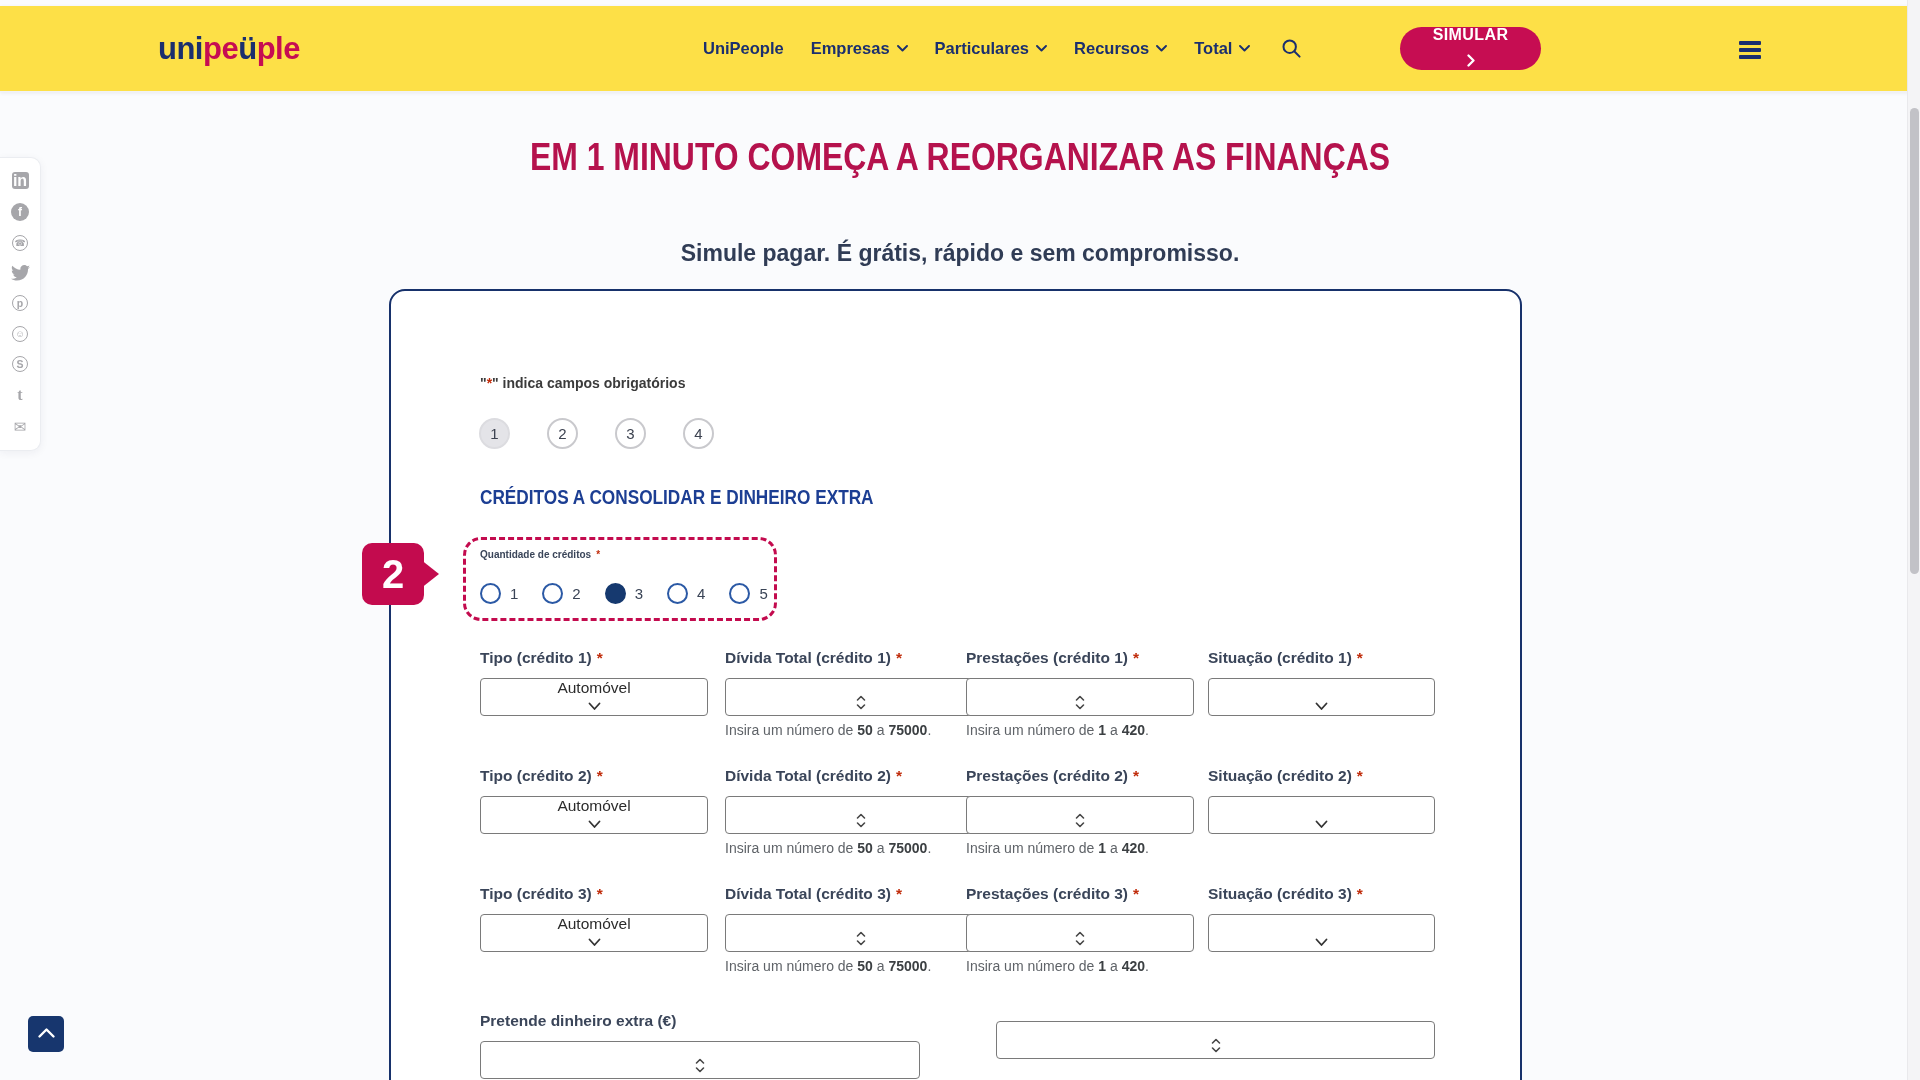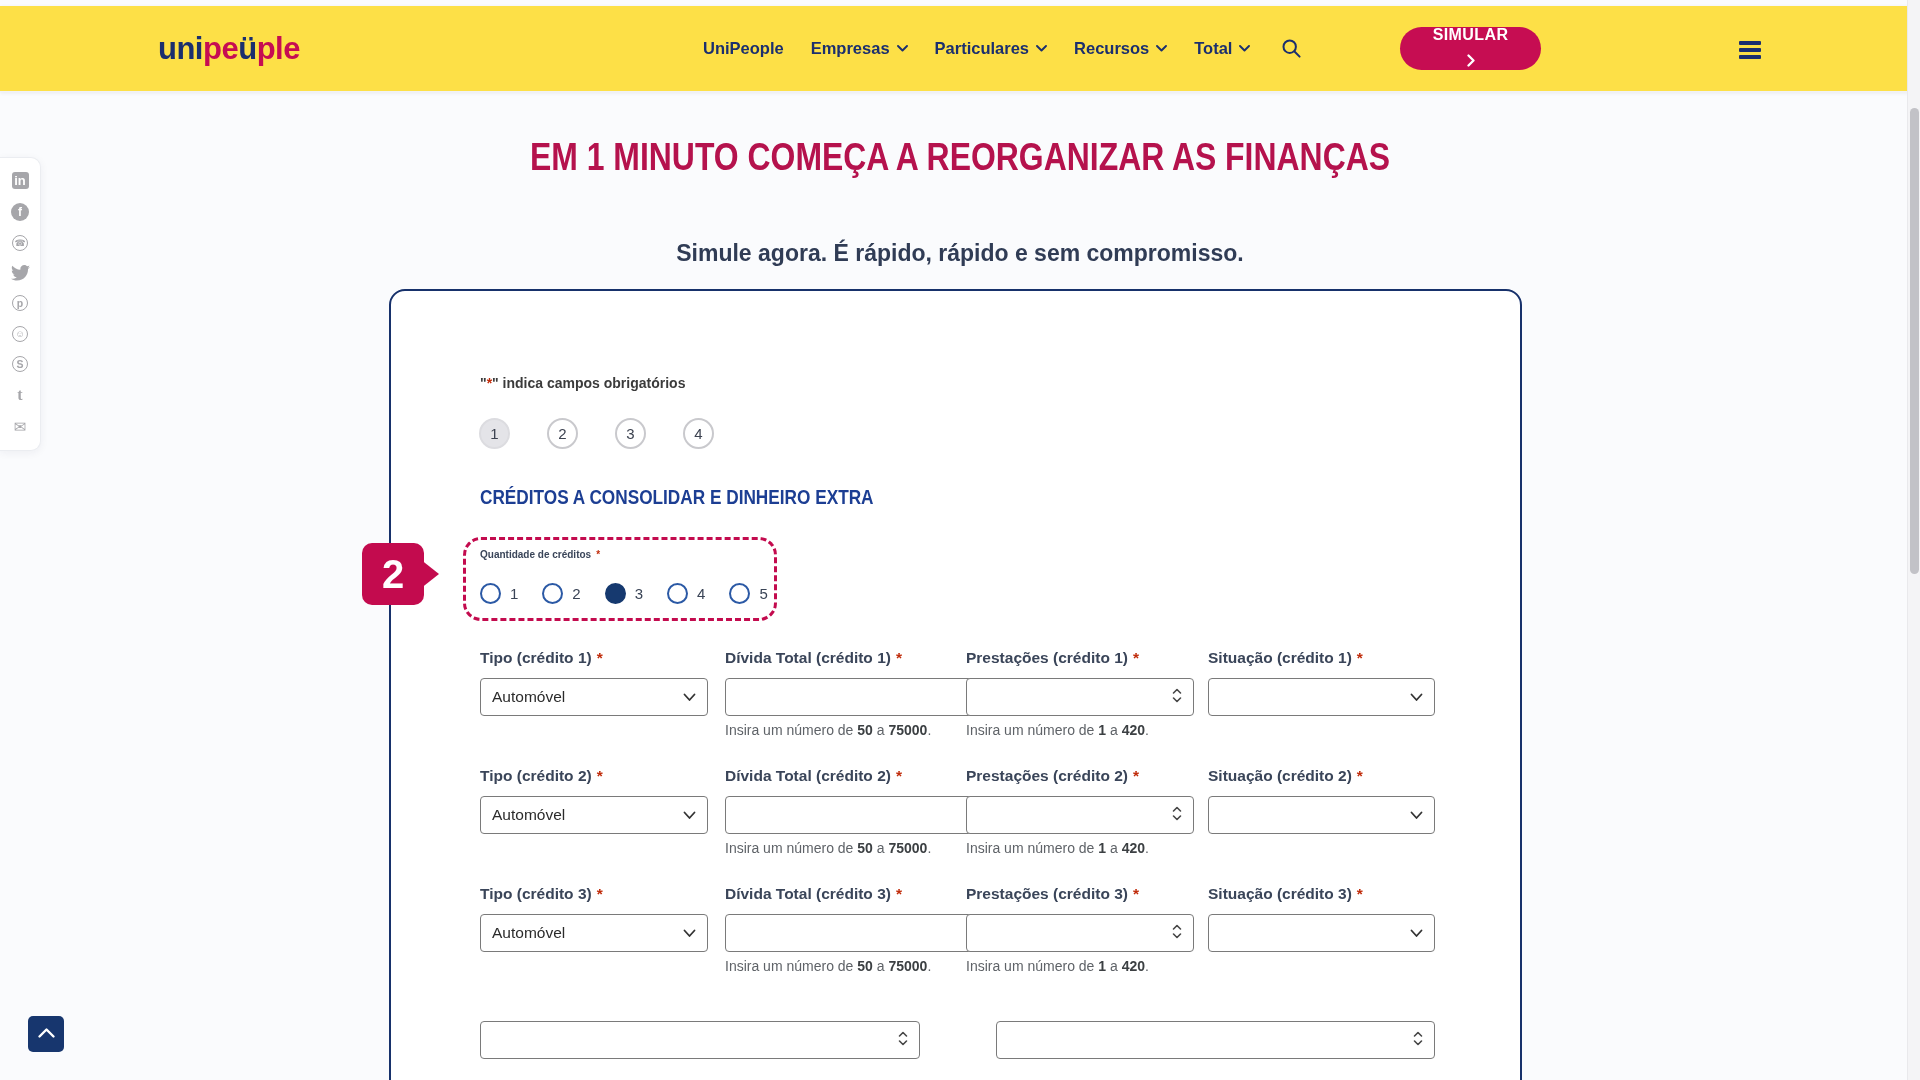--- a/index.html
+++ b/index.html
@@ -41,21 +41,21 @@
   .burger{position:absolute;left:1739px;top:35px;width:22px;display:flex;flex-direction:column;gap:3.5px;cursor:pointer;}
   .burger i{display:block;height:3.5px;background:var(--navy);border-radius:1px;}
 
   
   .social{position:absolute;left:0;top:157px;width:41px;height:294px;background:#fff;
           border:1px solid #ebedf1;border-left:none;border-radius:0 10px 10px 0;
           box-shadow:0 2px 8px rgba(30,40,70,.06);
           display:flex;flex-direction:column;align-items:center;justify-content:space-evenly;z-index:4;}
   .social-item{display:flex;align-items:center;justify-content:center;color:var(--gray-icon);cursor:pointer;}
   .s-sq{width:17px;height:17px;background:var(--gray-icon);color:#fff;border-radius:3px;
-        font-size:13px;font-weight:bold;display:flex;align-items:center;justify-content:center;}
+        font-size:16px;font-weight:bold;display:flex;align-items:center;justify-content:center;}
   .s-fill{width:18px;height:18px;background:var(--gray-icon);color:#fff;border-radius:50%;
           font-size:12px;font-weight:bold;display:flex;align-items:center;justify-content:center;}
   .s-ring{width:16px;height:16px;border:1.6px solid var(--gray-icon);color:var(--gray-icon);
           border-radius:50%;display:flex;align-items:center;justify-content:center;}
   .s-b{font-size:10.5px;font-weight:bold;}
   .s-t{font-size:16px;font-weight:bold;color:var(--gray-icon);font-family:"Liberation Serif",serif;}
   .s-mail{font-size:15px;color:var(--gray-icon);}
 
   
   .hero-title{position:absolute;top:136px;left:0;width:1920px;text-align:center;
@@ -96,21 +96,21 @@
 
   
   .rows{position:absolute;left:89px;top:358px;width:955px;}
   .form-row{position:relative;height:118px;}
   .field{position:absolute;top:0;}
   .field.c0{left:0;width:228px}.field.c1{left:245px;width:272px}
   .field.c2{left:486px;width:228px}.field.c3{left:728px;width:227px}
   .f-label{font-size:15.5px;font-weight:bold;color:var(--label);height:20px;white-space:nowrap;}
   .control{margin-top:9px;height:38px;border:1px solid var(--input-border);border-radius:4px;
            background:#fff;display:flex;align-items:center;justify-content:space-between;
-           padding:0 11px;cursor:pointer;}
+           padding:0 11px;cursor:pointer;flex-direction:column;}
   .control .value{font-size:15.5px;color:#2b2b2b;}
   .helper{margin-top:6px;font-size:14px;color:var(--helper);white-space:nowrap;}
   .helper b{color:var(--helper-b);}
 
   
   .extras{position:absolute;left:89px;top:721px;width:955px;}
   .extra-field{position:absolute;top:0;}
   .extra-field.e0{left:0;width:440px}.extra-field.e1{left:516px;width:439px}
 
   
@@ -210,21 +210,21 @@
       </div>
       <div class="social-item">
         <span class="s-t">t</span>
       </div>
       <div class="social-item">
         <span class="s-mail">✉</span>
       </div>
     </aside>
 
   <h1 class="hero-title">EM 1 MINUTO COMEÇA A REORGANIZAR AS FINANÇAS</h1>
-  <div class="hero-sub">Simule agora. É rápido, rápido e sem compromisso.</div>
+  <div class="hero-sub">Simule pagar. É grátis, rápido e sem compromisso.</div>
 
   <section class="card">
     <div class="note" id="note"><span>"</span><span class="red">*</span><span>" indica campos obrigatórios</span></div>
     <div class="steps" id="steps">
         <div class="step active">1</div>
         <div class="step ">2</div>
         <div class="step ">3</div>
         <div class="step ">4</div>
       </div>
     <div class="sec-title">CRÉDITOS A CONSOLIDAR E DINHEIRO EXTRA</div>
@@ -381,20 +381,21 @@
        <span class="value"></span>
        <span><svg width="13" height="9" viewBox="0 0 13 9">
                   <path d="M1.5 1.5L6.5 7l5-5.5" fill="none" stroke="#333" stroke-width="1.8" stroke-linecap="round" stroke-linejoin="round"></path>
                 </svg></span>
      </div>
      </div>
         </div>
       </div>
     <div class="extras" id="extras">
         <div class="extra-field e0">
+     <div class="f-label">Pretende dinheiro extra (€)</div>
           <div class="control">
        <span class="value"></span>
        <span><svg width="10" height="17" viewBox="0 0 10 17">
                 <path d="M1.5 6L5 2.5 8.5 6" fill="none" stroke="#474747" stroke-width="1.6" stroke-linecap="round" stroke-linejoin="round"></path>
                 <path d="M1.5 11L5 14.5 8.5 11" fill="none" stroke="#474747" stroke-width="1.6" stroke-linecap="round" stroke-linejoin="round"></path>
               </svg></span>
      </div>
    </div>
         <div class="extra-field e1">
           <div class="control">

